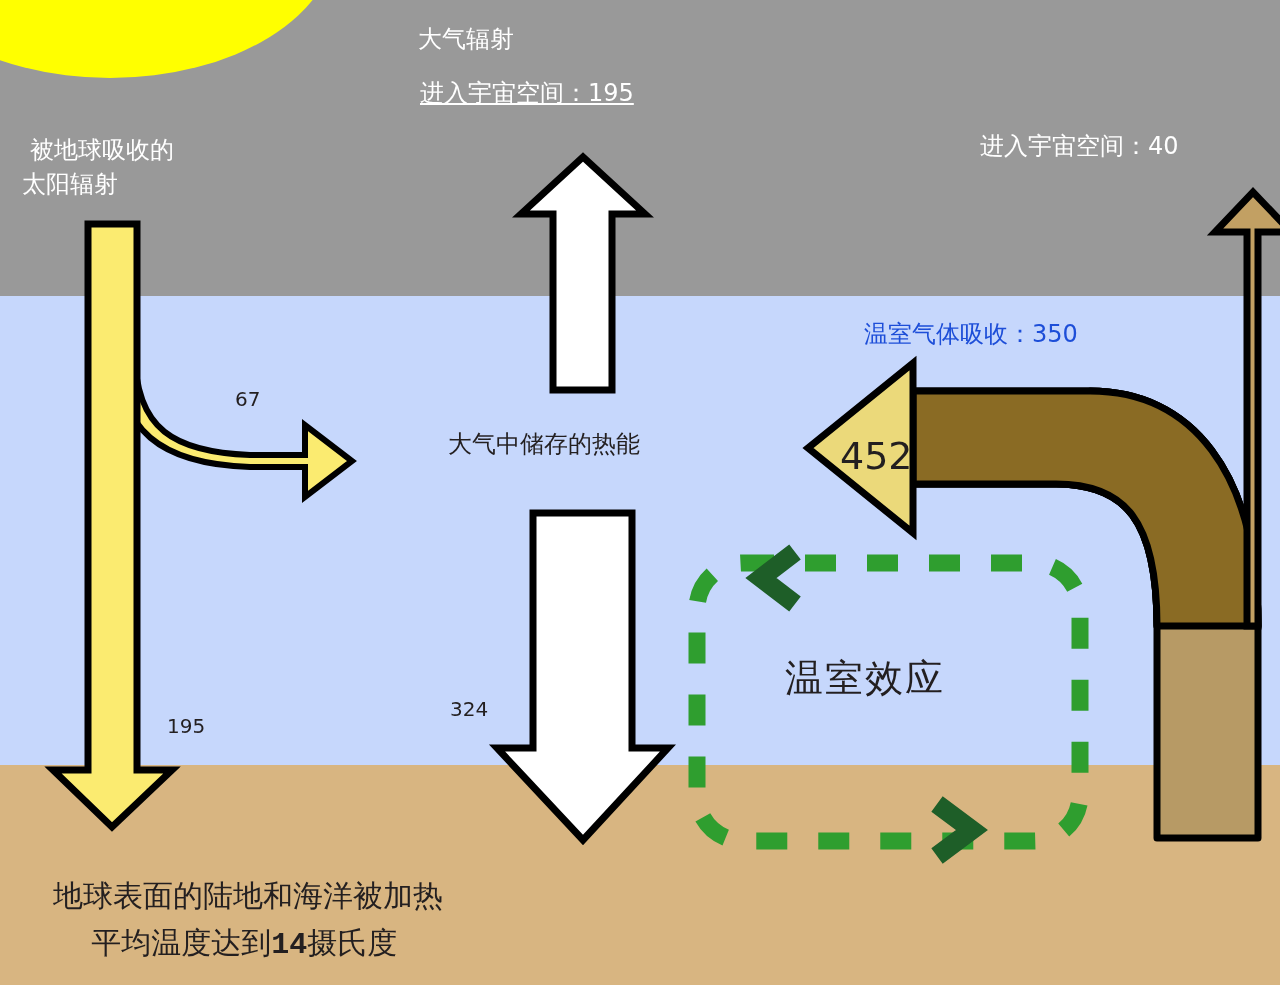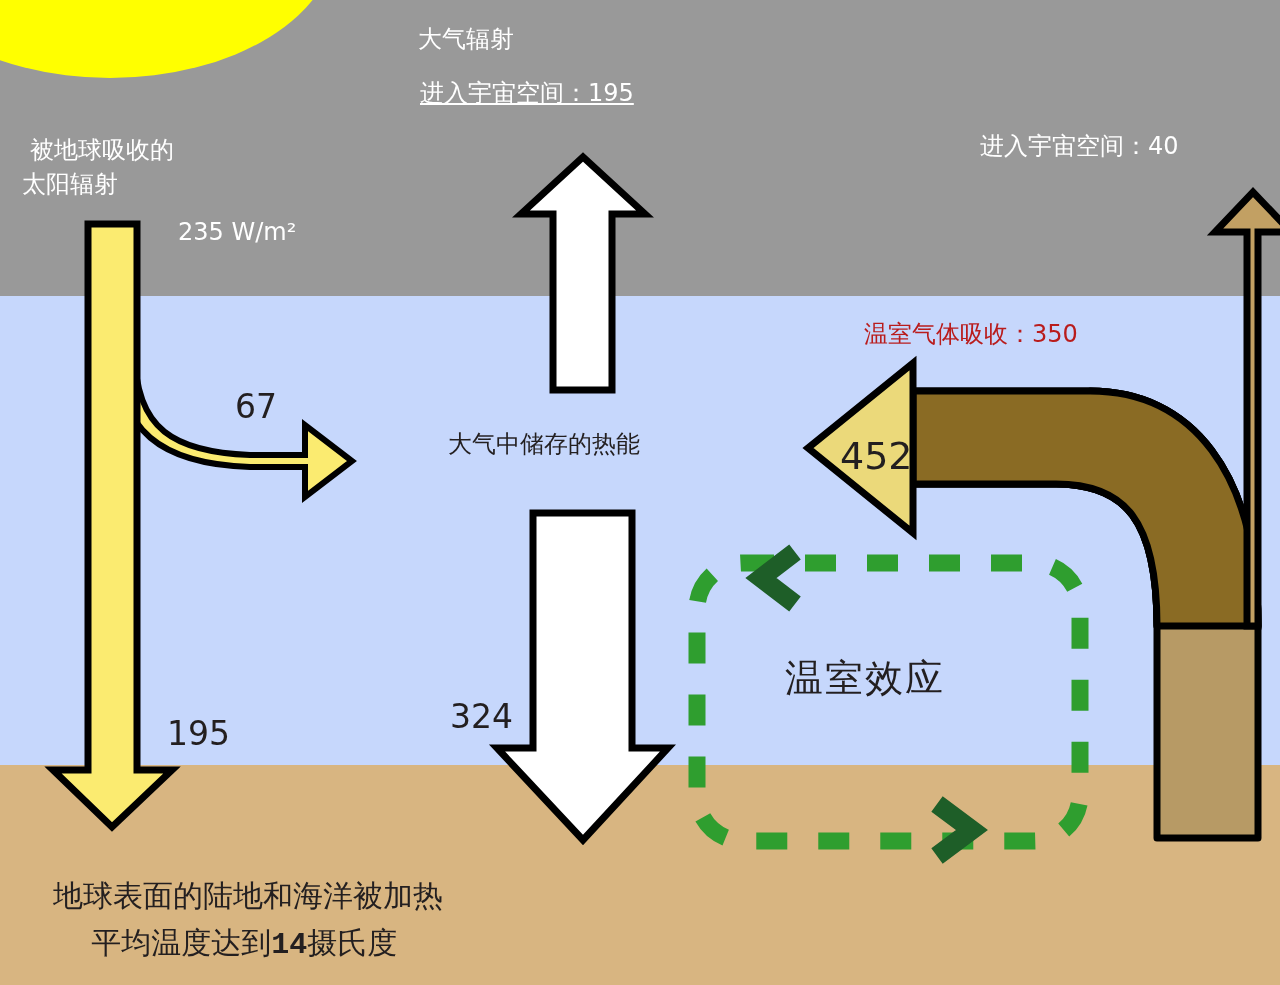--- a/index.html
+++ b/index.html
@@ -23,24 +23,24 @@
     height: 985px;
   }
   .lbl {
     position: absolute;
     white-space: pre;
     line-height: 1.18;
     font-family: "DejaVu Sans", "Liberation Sans", sans-serif;
   }
   .lbl-white { color: #ffffff; }
   .lbl-dark  { color: #231f20; }
-  .lbl-brown { color: #b91c1c; }
+  .lbl-brown { color: #1d4ed8; }
   .big   { font-size: 24px; }
   .mid   { font-size: 30px; }
-  .num   { font-size: 33px; }
+  .num   { font-size: 20px; }
   .ghe   { font-size: 38px; letter-spacing: 2px; }
   .num452{ font-size: 38px; }
   .bold14{ font-family: Liberation Mono, monospace; font-weight: bold; }
 </style>
 </head>
 <body>
 
 <div id="stage">
 
   <svg class="layer" viewBox="0 0 1280 985">
@@ -154,21 +154,20 @@
       <polyline points="795,552 761,578 795,604" fill="none" stroke="#1e5e28" stroke-width="19" stroke-linecap="butt" stroke-linejoin="miter"></polyline>
 
       <polyline points="937,804 972,830 937,856" fill="none" stroke="#1e5e28" stroke-width="19" stroke-linecap="butt" stroke-linejoin="miter"></polyline>
     </g>
   </svg>
 
   <div class="lbl lbl-white big" style="left:22px; top:136px;margin-left:8px;">被地球吸收的</div>
 
   <div class="lbl lbl-white big" style="left:22px; top:170px;">太阳辐射</div>
 
-  <div class="lbl lbl-white big" style="left:178px; top:218px;">235 W/m²</div>
 
   <div class="lbl lbl-white big" style="left:418px; top:25px;">大气辐射</div>
 
   <div class="lbl lbl-white big" style="left:420px; top:79px;text-decoration:underline;">进入宇宙空间：195</div>
 
   <div class="lbl lbl-white big" style="left:980px; top:132px;">进入宇宙空间：40</div>
 
   <div class="lbl lbl-brown big" style="left:864px; top:320px;">温室气体吸收：350</div>
 
   <div class="lbl lbl-dark num" style="left:235px; top:388px;">67</div>

